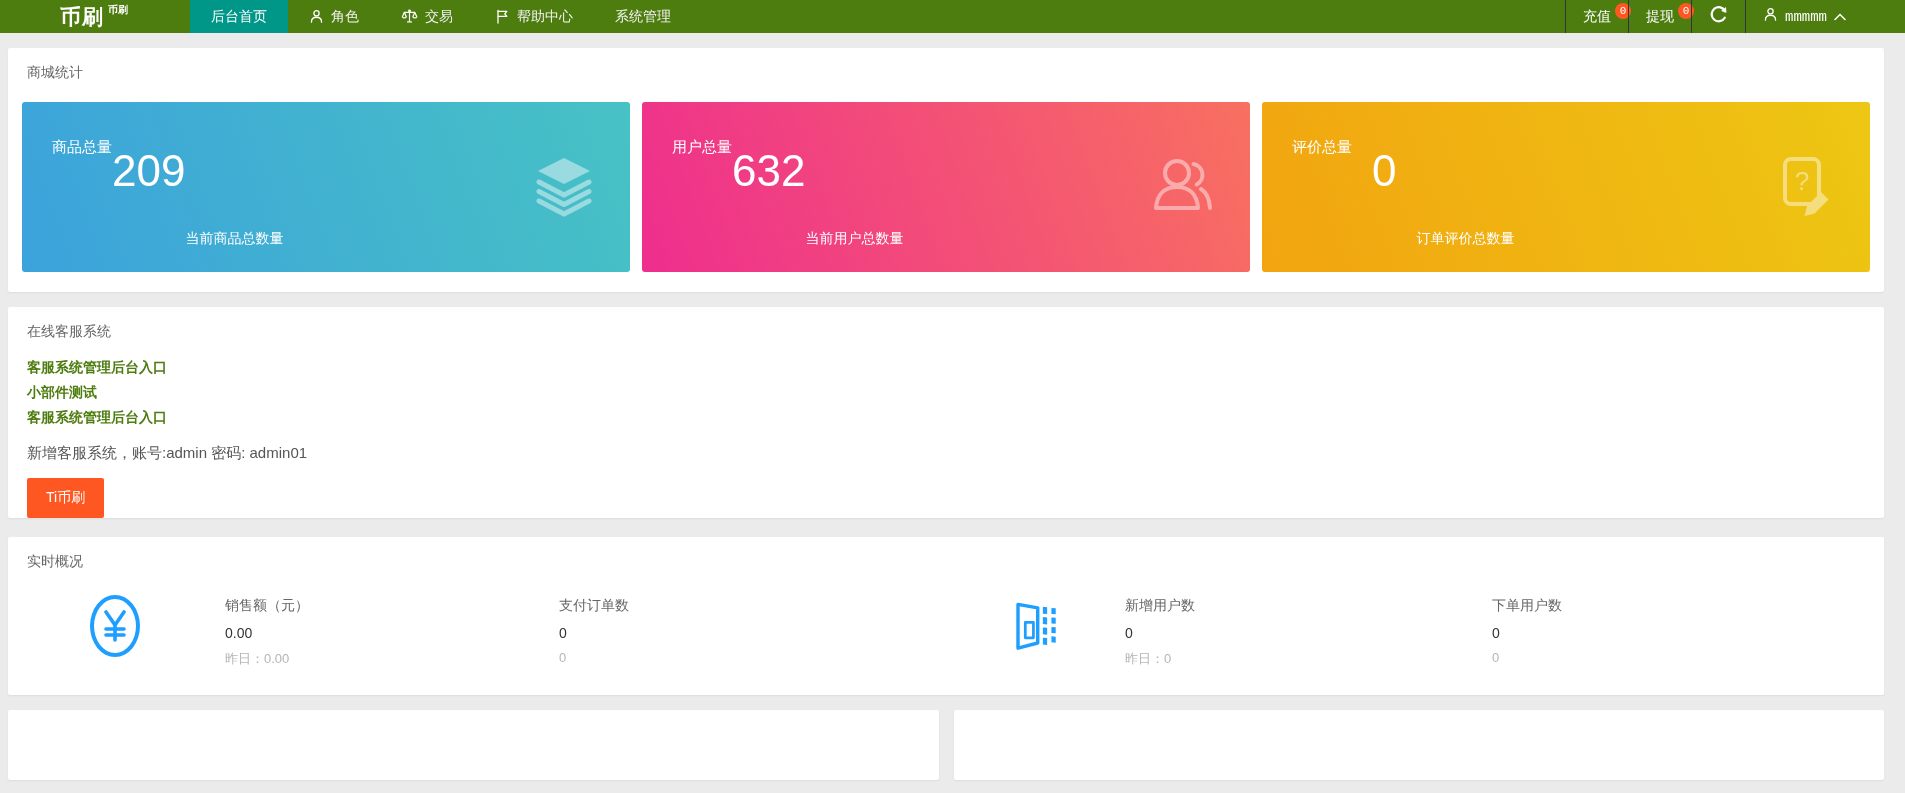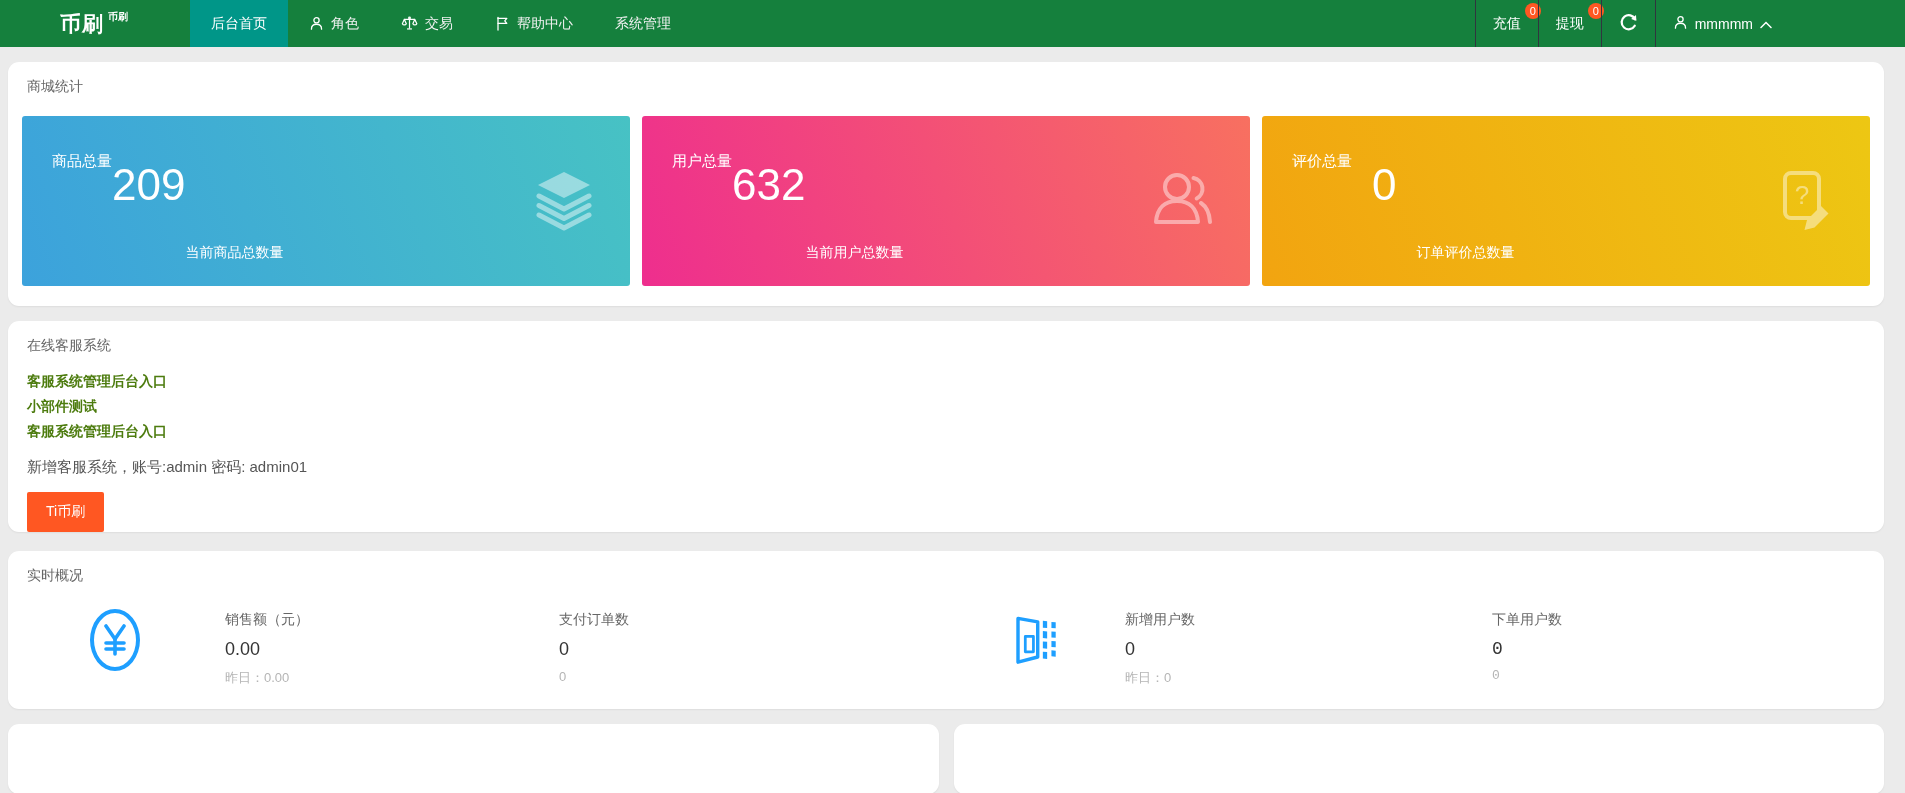--- a/index.html
+++ b/index.html
@@ -4,39 +4,39 @@
 <style>
   * { box-sizing: border-box; }
   html,body { margin:0; padding:0; }
   body {
     width:1905px; height:793px; overflow:hidden;
     background:#ebebeb;
     font-family:"Liberation Sans", sans-serif;
   }
 
   
-  .navbar { height:47px; background:#15803d; display:flex; align-items:stretch; color:#fff;justify-content:flex-end; }
+  .navbar { height:33px; background:#4d7c0f; display:flex; align-items:stretch; color:#fff;justify-content:flex-end; }
   .logo { width:190px; display:flex; align-items:center; padding-left:60px; cursor:pointer; }
   .logo-main { font-size:21px; font-weight:bold; letter-spacing:1px; }
   .logo-sup { font-size:10px; margin-left:4px; transform:translateY(-7px); font-weight:bold; }
   .menu { display:flex; align-items:stretch; }
   .menu-item { display:flex; align-items:center; gap:7px; padding:0 21px; font-size:14px; color:#f2f2f2; cursor:pointer; text-decoration:none; }
   .menu-item.active { background:#009688; color:#fff; }
   .menu-item svg { display:block; }
 
-  .nav-right { margin-left:auto; display:flex; align-items:stretch; padding-right:116px; }
+  .nav-right { margin-left:auto; display:flex; align-items:stretch; padding-right:42px;font-family:Liberation Mono, monospace; }
   .nav-action { position:relative; display:flex; align-items:center; gap:6px; padding:0 17px;
     font-size:14px; color:#fff; border-left:1px solid #31353f; cursor:pointer; text-decoration:none; }
   .badge { position:absolute; top:3px; right:-3px; background:#FF5722; color:#fff; font-style:normal;
     font-size:11px; line-height:16px; height:16px; min-width:16px; padding:0 4px; border-radius:9px; text-align:center; }
   .nav-user { gap:7px; }
 
   
   .main { padding:15px 21px 0 8px; }
-  .panel { background:#fff; border-radius:11px; box-shadow:0 1px 2px rgba(0,0,0,.06); margin-bottom:15px; padding-top:16px; }
+  .panel { background:#fff; border-radius:2px; box-shadow:0 1px 2px rgba(0,0,0,.06); margin-bottom:15px; padding-top:16px; }
   .panel-title { margin:0 0 0 19px; font-size:14px; font-weight:400; color:#666; }
 
   
   .cards { display:flex; gap:12px; margin:20px 14px 0 14px; padding-bottom:20px; }
   .stat-card { position:relative; flex:1; height:170px; border-radius:3px; color:#fff;
     padding:36px 30px 24px 30px; display:flex; flex-direction:row; overflow:hidden; }
   .card-blue   { background:linear-gradient(70deg,#3CA2DC,#47C2C4); }
   .card-pink   { background:linear-gradient(70deg,#EE2E8E,#F87060); }
   .card-purple { background:linear-gradient(70deg,#9A46C9,#BE3BE9); }
   .card-yellow { background:linear-gradient(70deg,#F2A410,#EDC713);gap:20px; }
@@ -53,23 +53,23 @@
     background:#FF5722; color:#fff; border:none; border-radius:2px; font-size:14px; cursor:pointer;
     font-family:"Liberation Sans", sans-serif; }
 
   
   .stats-row { position:relative; height:100px; margin-top:24px; }
   .yuan-badge { position:absolute; left:82px; top:0; width:50px; height:62px;
     border:4px solid #1E9FFF; border-radius:50%; display:flex; align-items:center; justify-content:center; }
   .bld-wrap { position:absolute; left:1004px; top:2px; }
   .stat-col { position:absolute; top:2px; }
   .st-label { font-size:14px; color:#666; }
-  .st-value { font-size:18px; color:#333; margin-top:10px; }
+  .st-value { font-size:14px; color:#333; margin-top:10px; }
   .st-sub   { font-size:13px; color:#b5b5b5; margin-top:9px; }
-  .sc1 { left:217px; } .sc2 { left:543px;margin-left:8px; } .sc3 { left:1117px; } .sc4 { left:1484px;font-family:Liberation Mono, monospace; }
+  .sc1 { left:217px; } .sc2 { left:543px;margin-left:8px; } .sc3 { left:1117px; } .sc4 { left:1484px; }
 
   
   .bottom-row { display:flex; gap:15px; }
   .stub { flex:1; height:70px; margin-bottom:0; }
 </style>
 </head>
 <body>
 
 <header class="navbar">
   <div class="logo">

